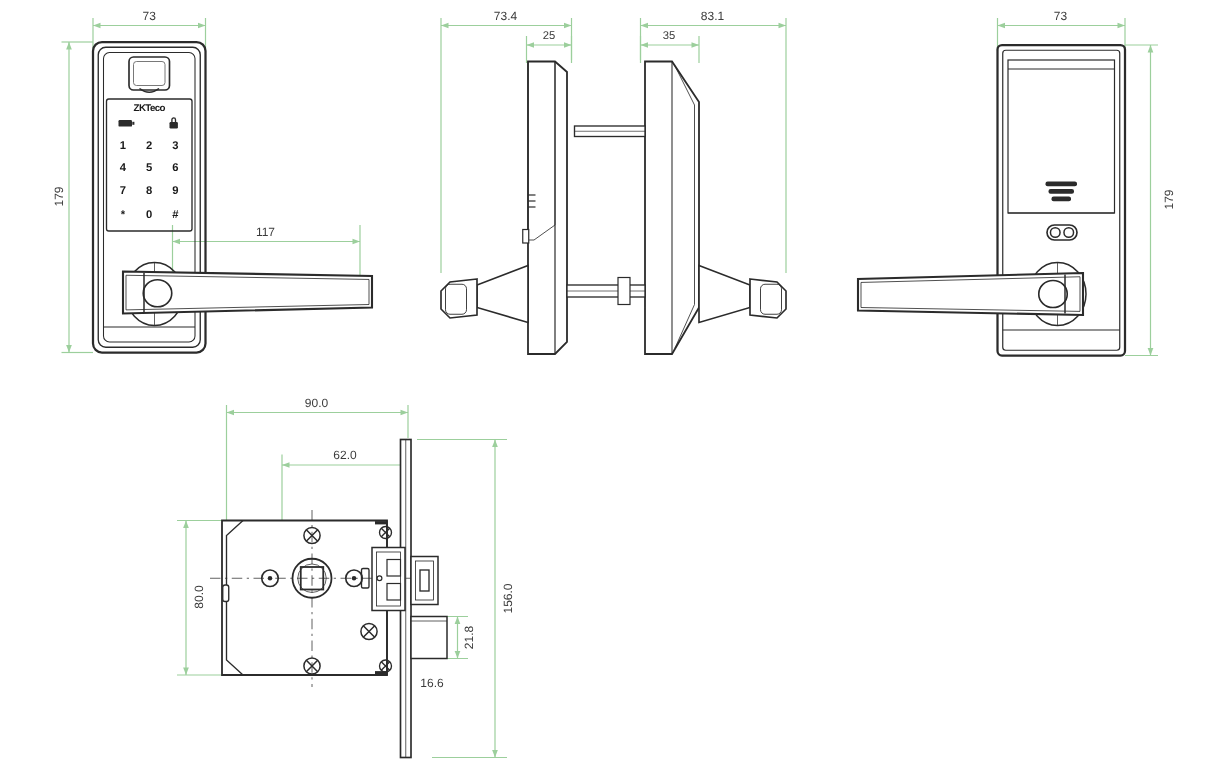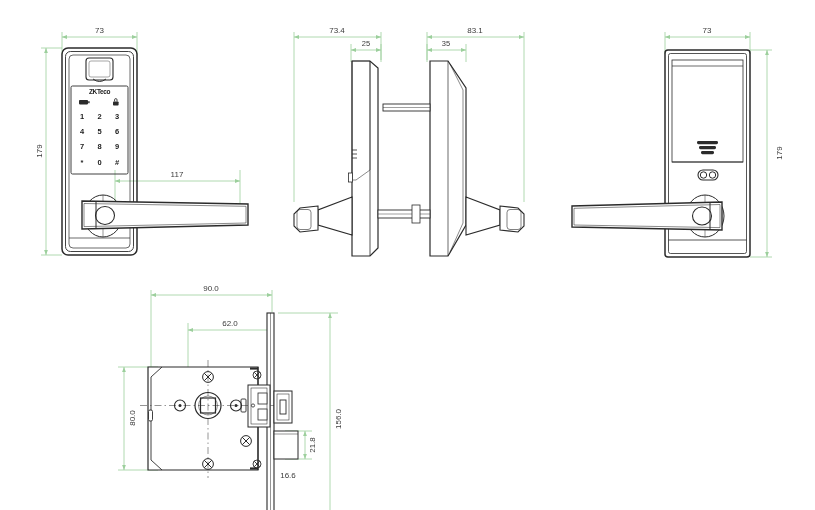--- a/index.html
+++ b/index.html
@@ -1,20 +1,20 @@
 <!DOCTYPE html>
 <html><head>
 <meta charset="utf-8">
 <style>
   html,body{margin:0;padding:0;background:#ffffff;}
   body{
     font-family:"Liberation Sans", sans-serif;
     width:815px;height:510px;overflow:hidden;position:relative;
   }
-  #sheet{position:absolute;left:0;top:0;width:815px;height:372px;margin-top:20px;}
+  #sheet{position:absolute;left:0;top:0;width:815px;height:372px;}
   svg{display:block;}
   .dimtxt{
     font-family:"Liberation Sans", sans-serif;
     font-size:8px;
     fill:#3b3b3b;
     text-anchor:middle;
     dominant-baseline:middle;
   }
   .dimtxt.sm{font-size:7.5px;}
 </style>

